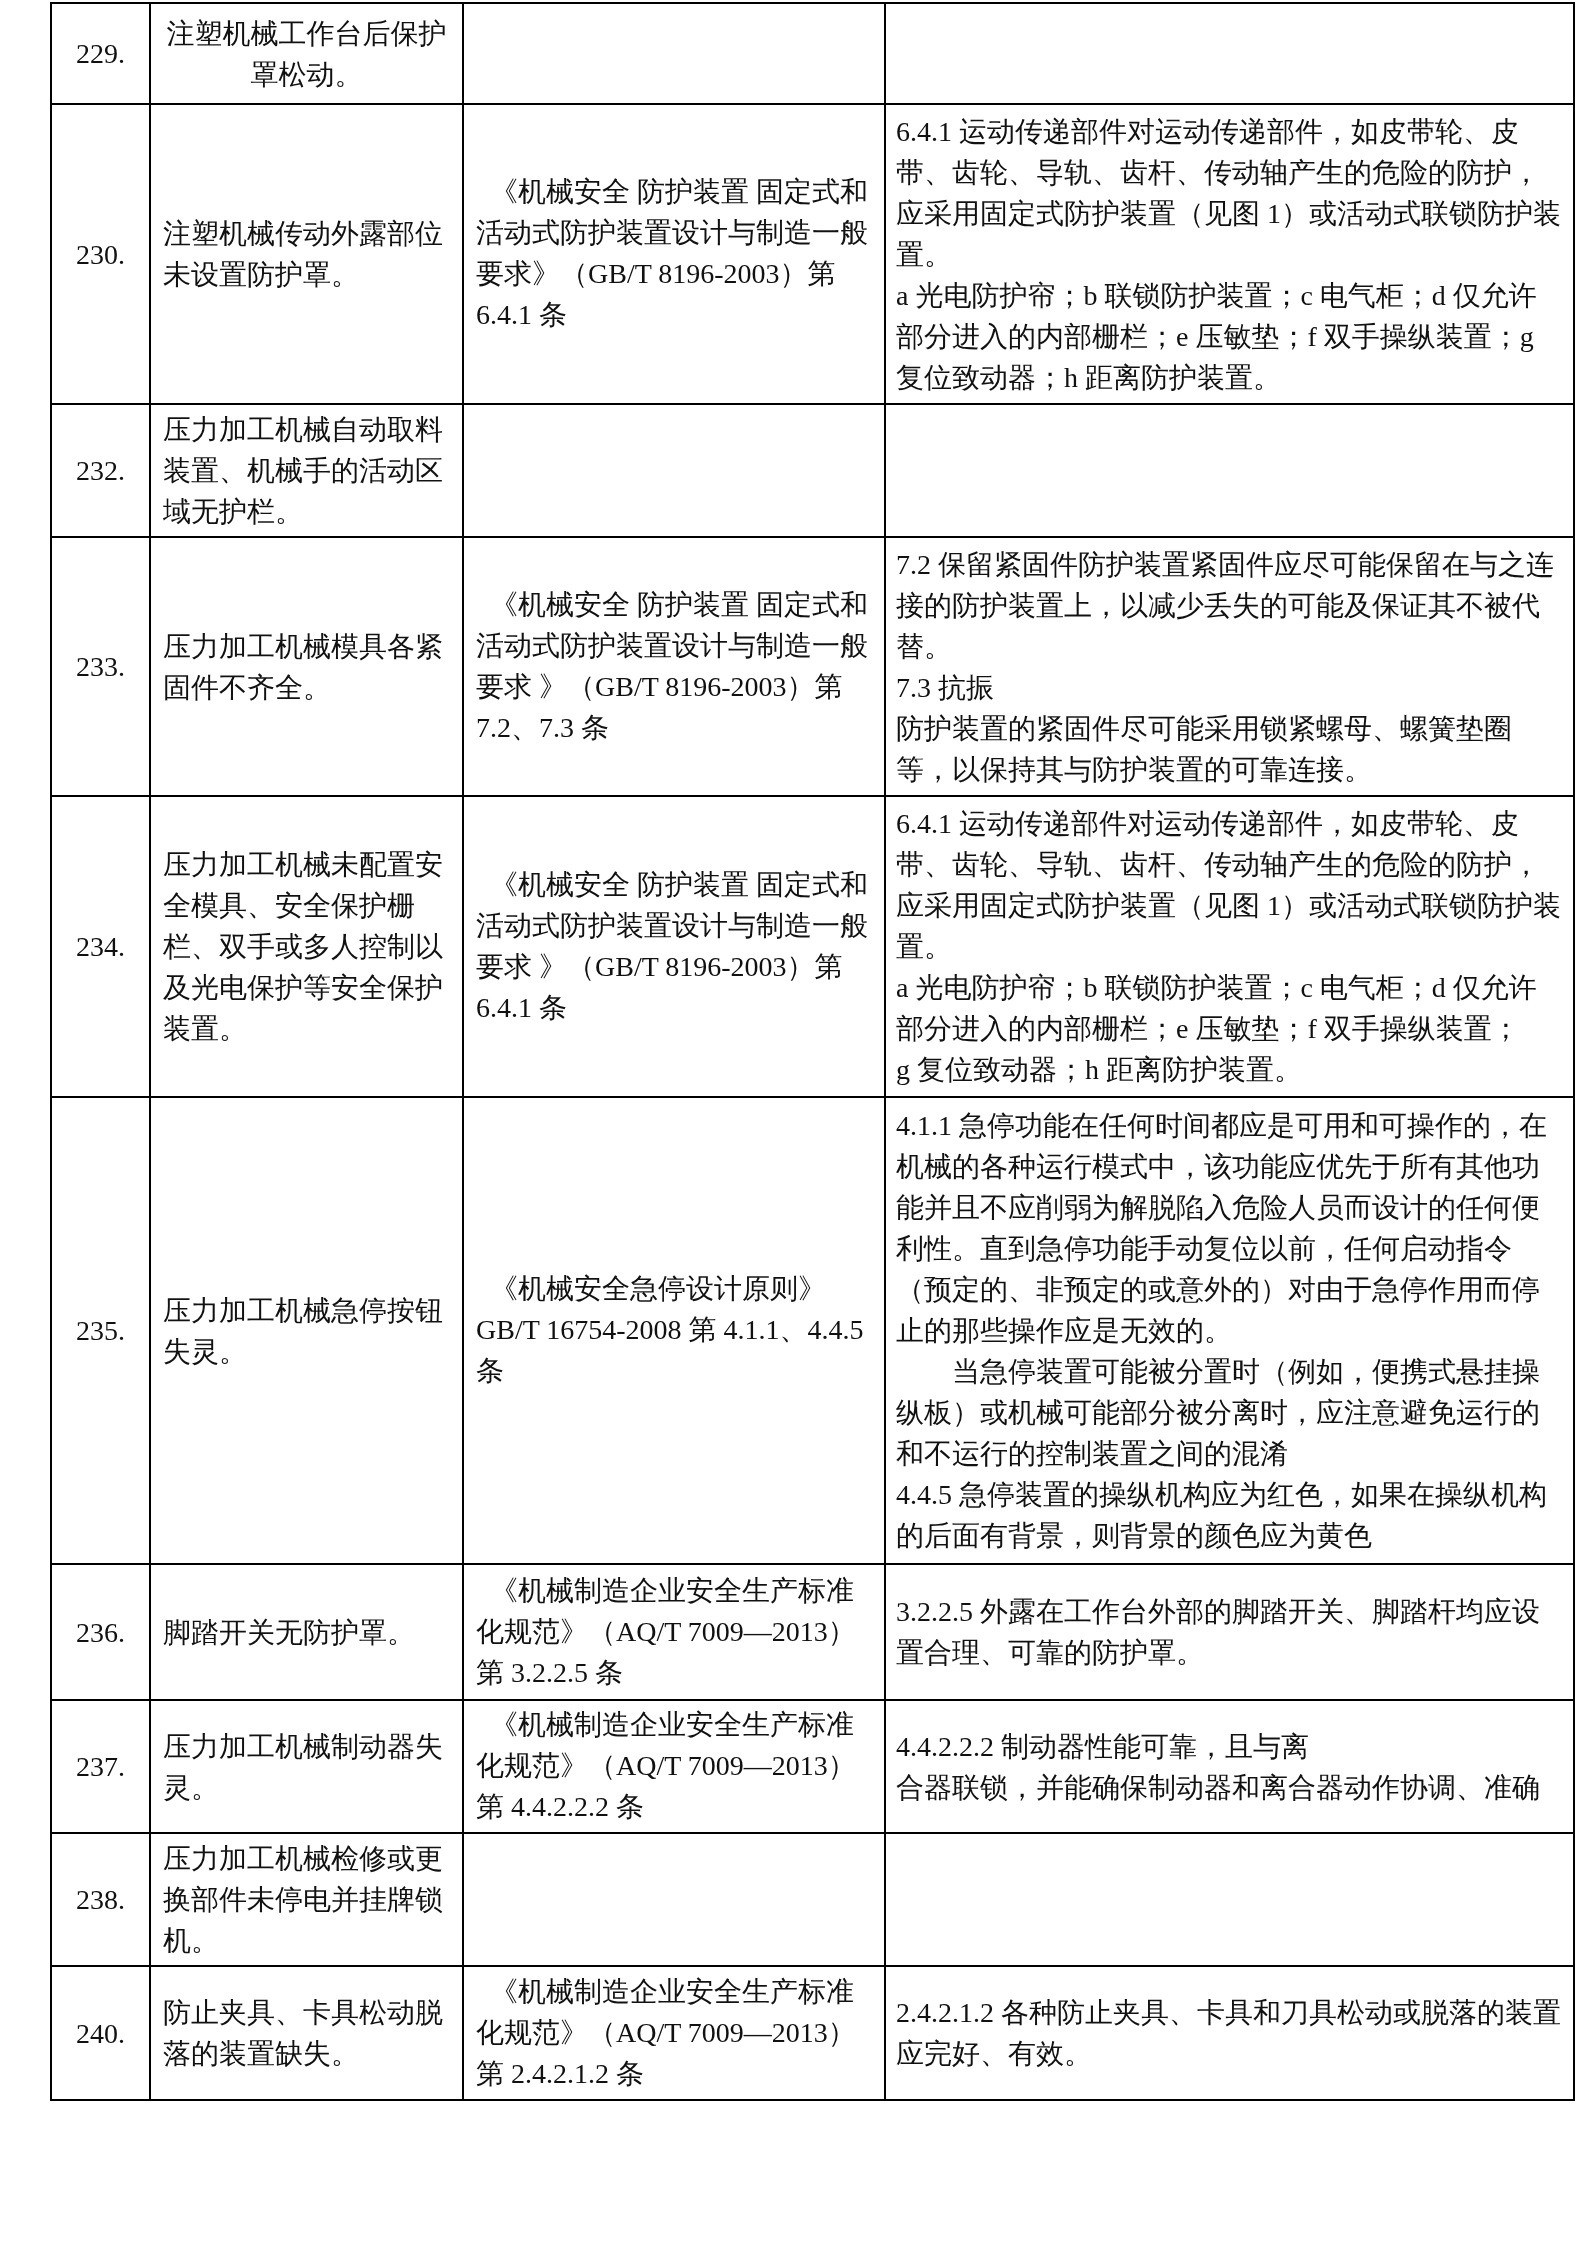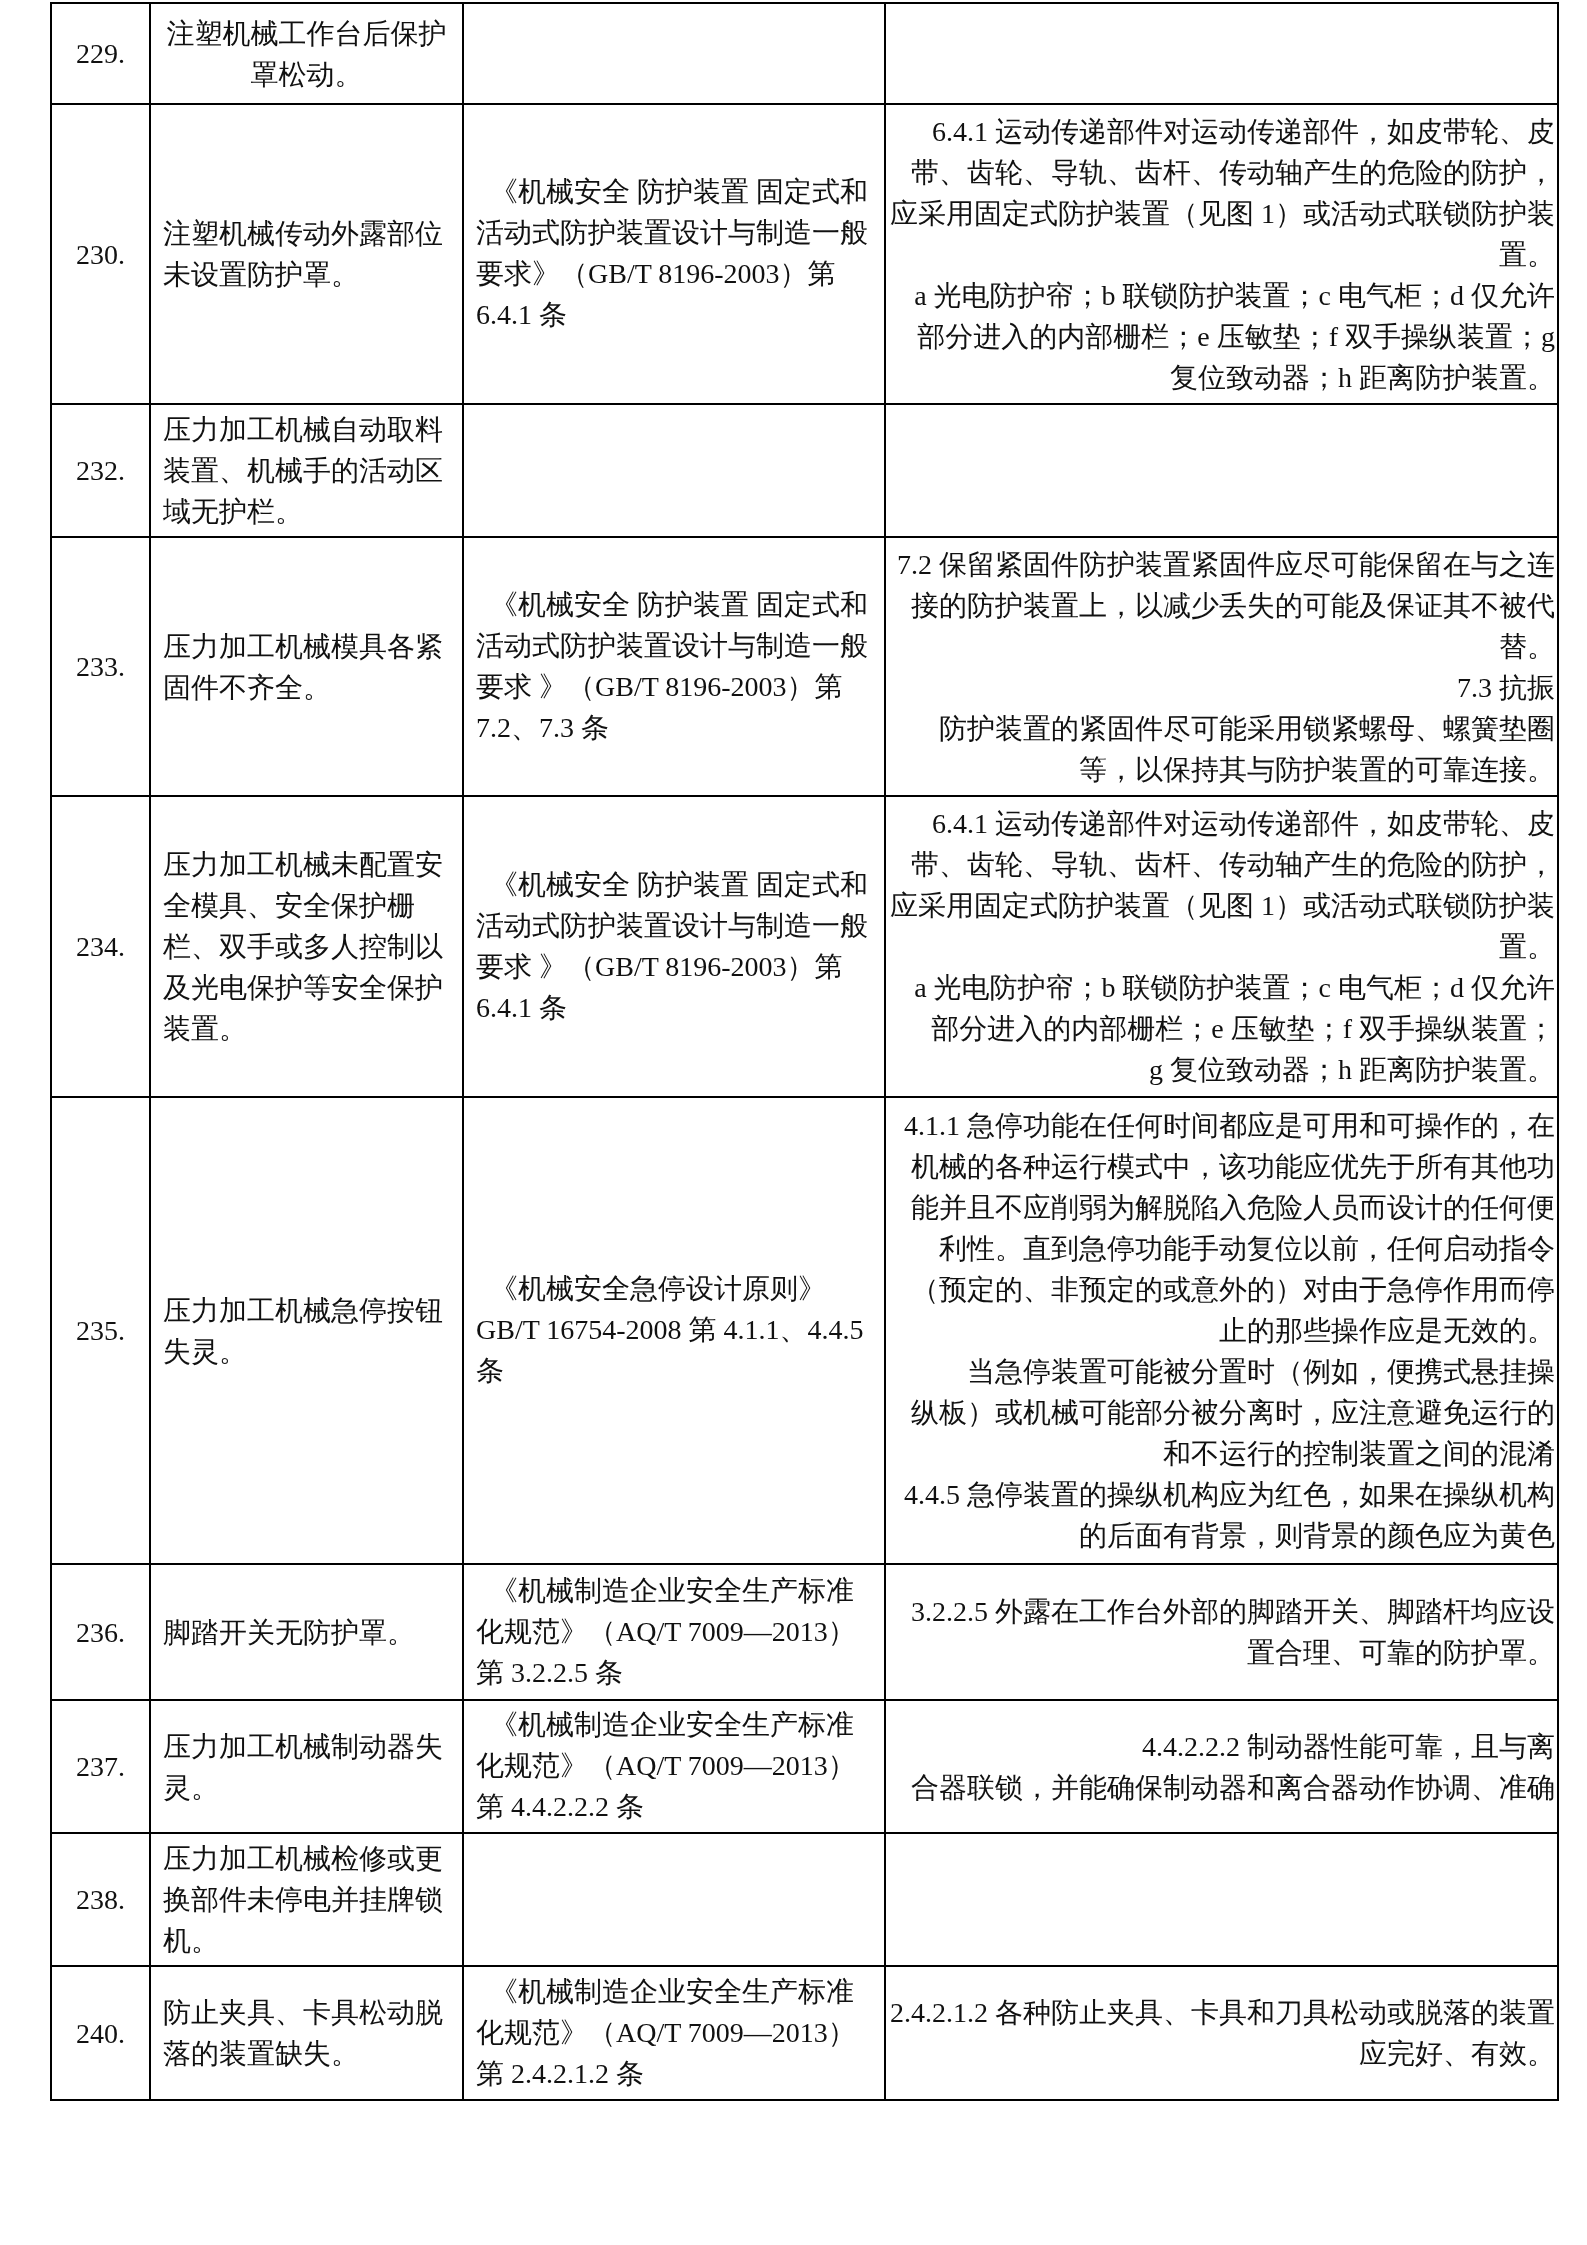--- a/index.html
+++ b/index.html
@@ -16,21 +16,21 @@
   }
   table.grid td{
     border:2px solid #000;
     vertical-align:middle;
     font-size:28px;line-height:41px;
     overflow:hidden;
   }
   td.c-num{width:95px;text-align:center;font-size:27px;}
   td.c-issue{width:303px;text-align:left;padding:2px 8px 2px 12px;}
   td.c-std{width:402px;text-align:left;padding:2px 6px 4px 12px;text-indent:14px;}
-  td.c-clause{width:667px;text-align:right;padding:2px 2px;position:relative;}
+  td.c-clause{width:667px;text-align:left;padding:2px 10px;position:relative;}
   .clause-text{white-space:pre-wrap;}
   
   tr.r229 td{height:83px;}
   tr.r230 td{height:292px;}
   tr.r231 td{height:85px;}
   tr.r232 td{height:125px;}
   tr.r233 td{height:251px;border-radius:25px;}
   tr.r234 td{height:293px;}
   tr.r235 td{height:459px;margin-left:32px;}
   tr.r236 td{height:128px;}

